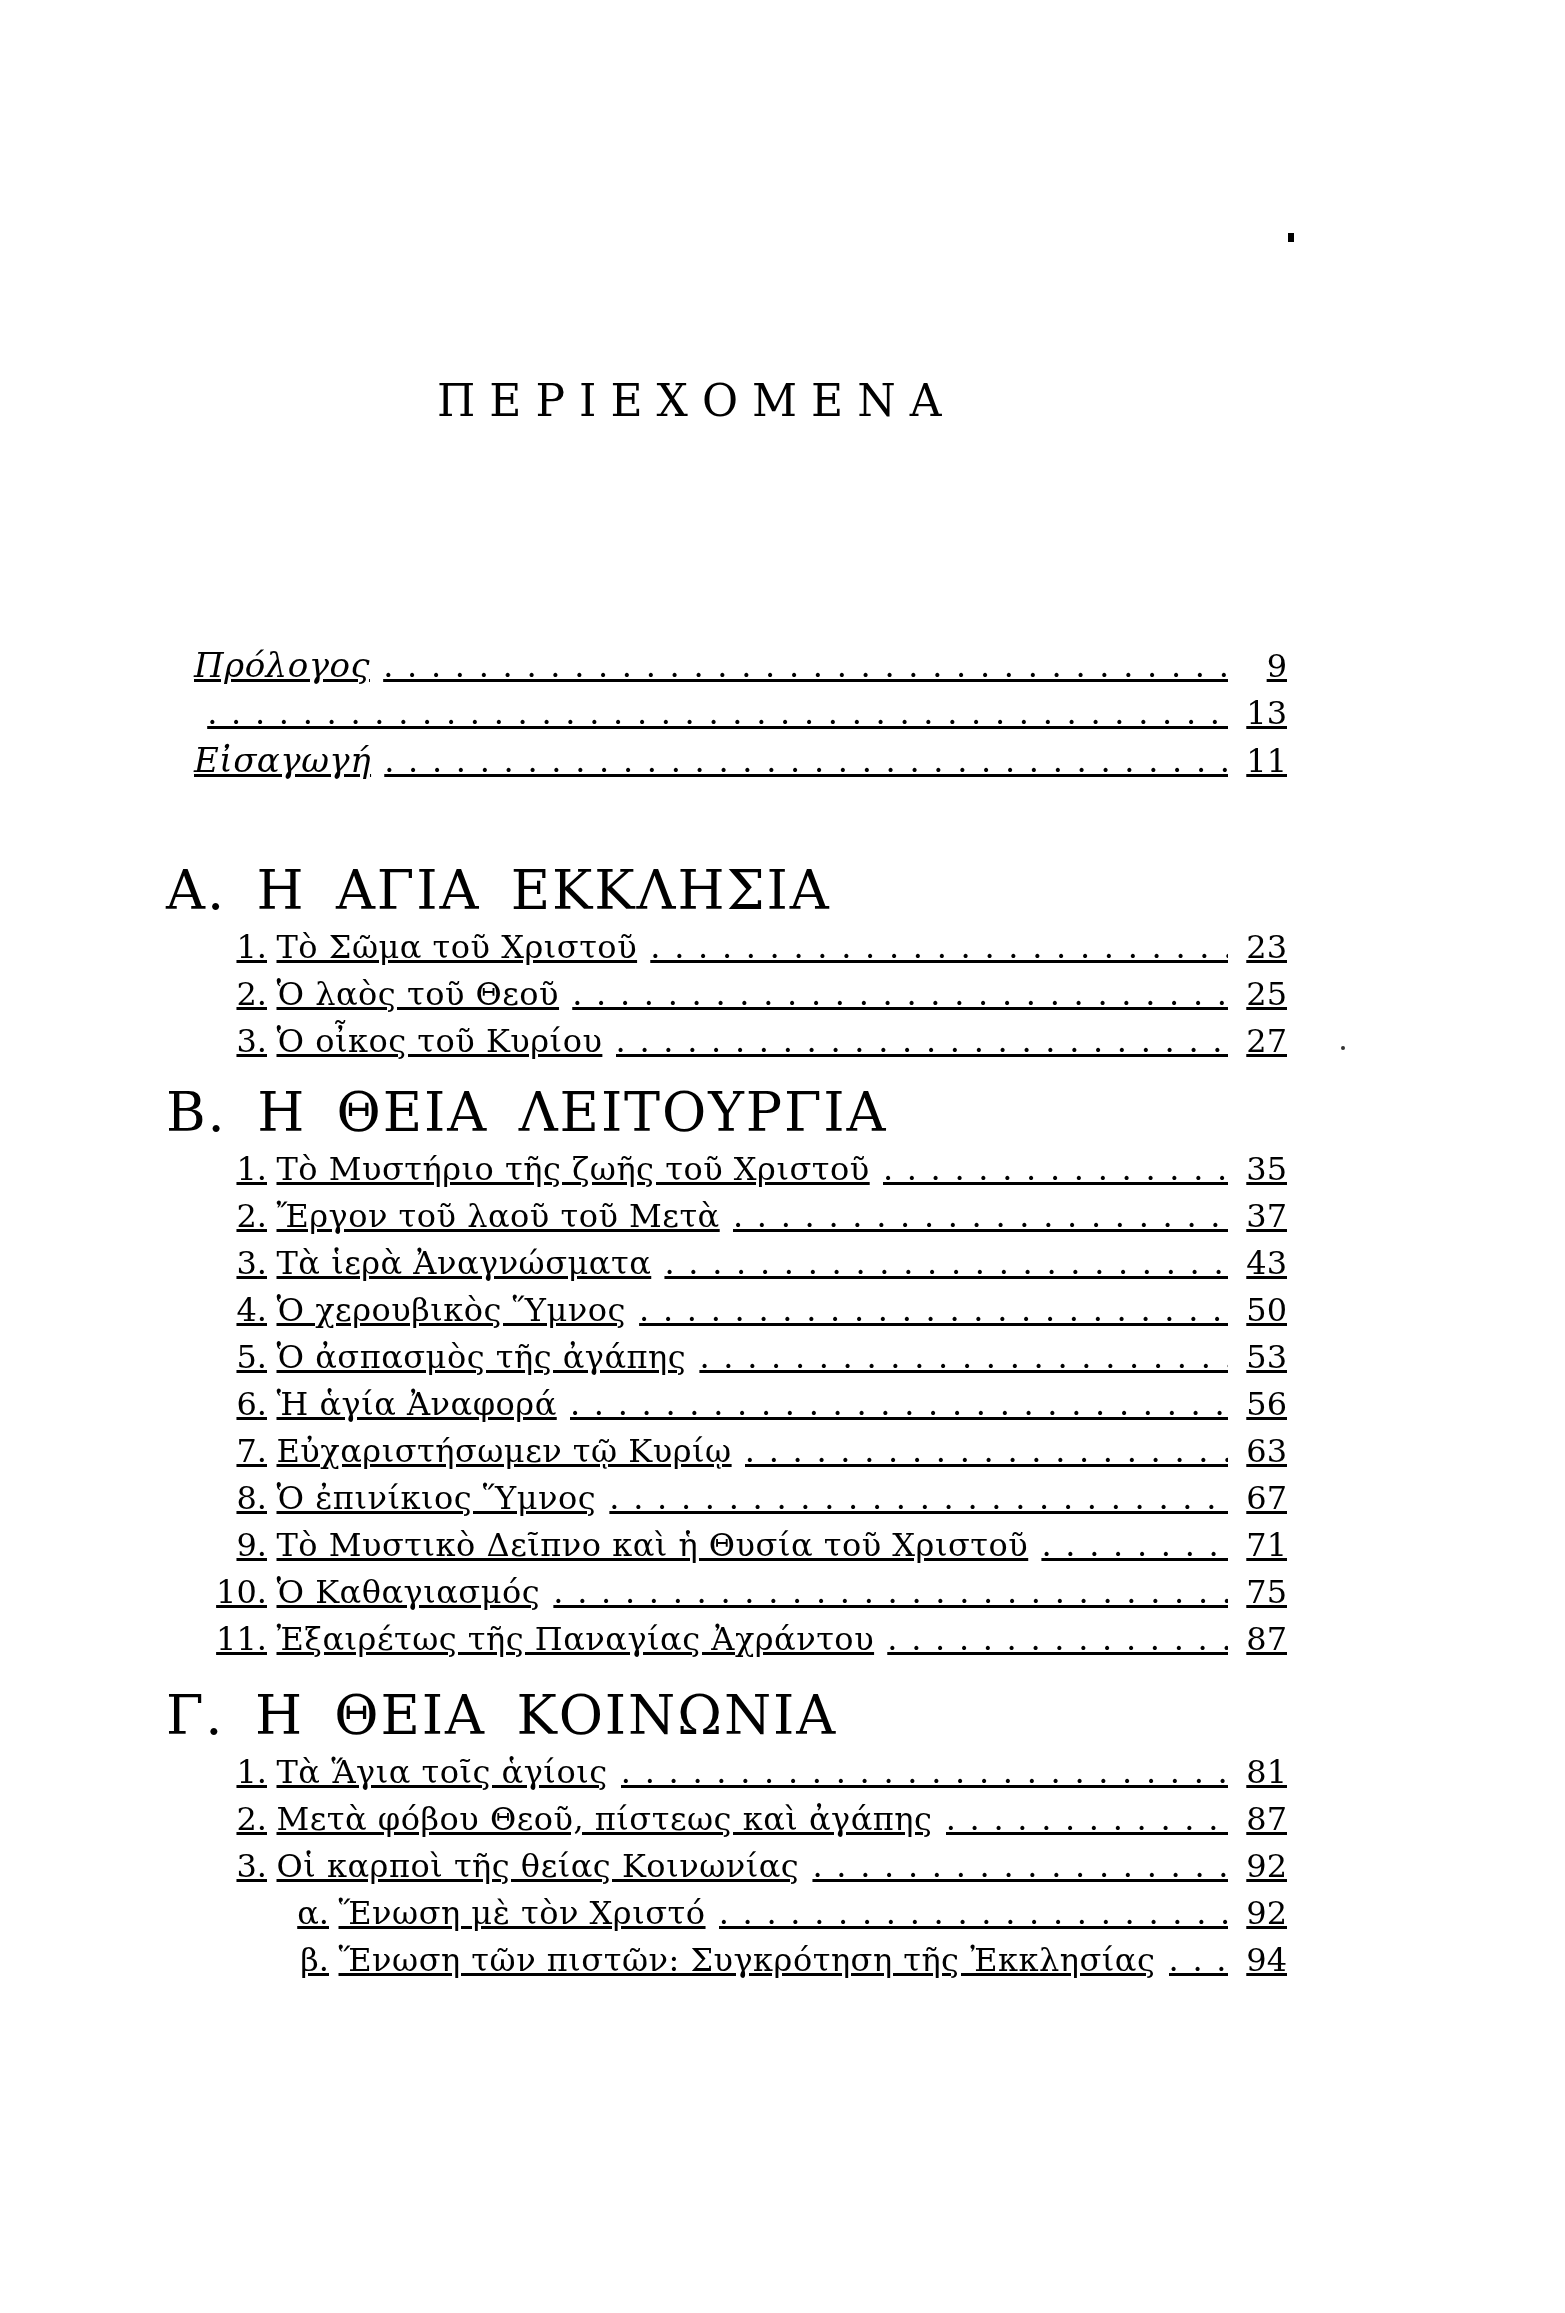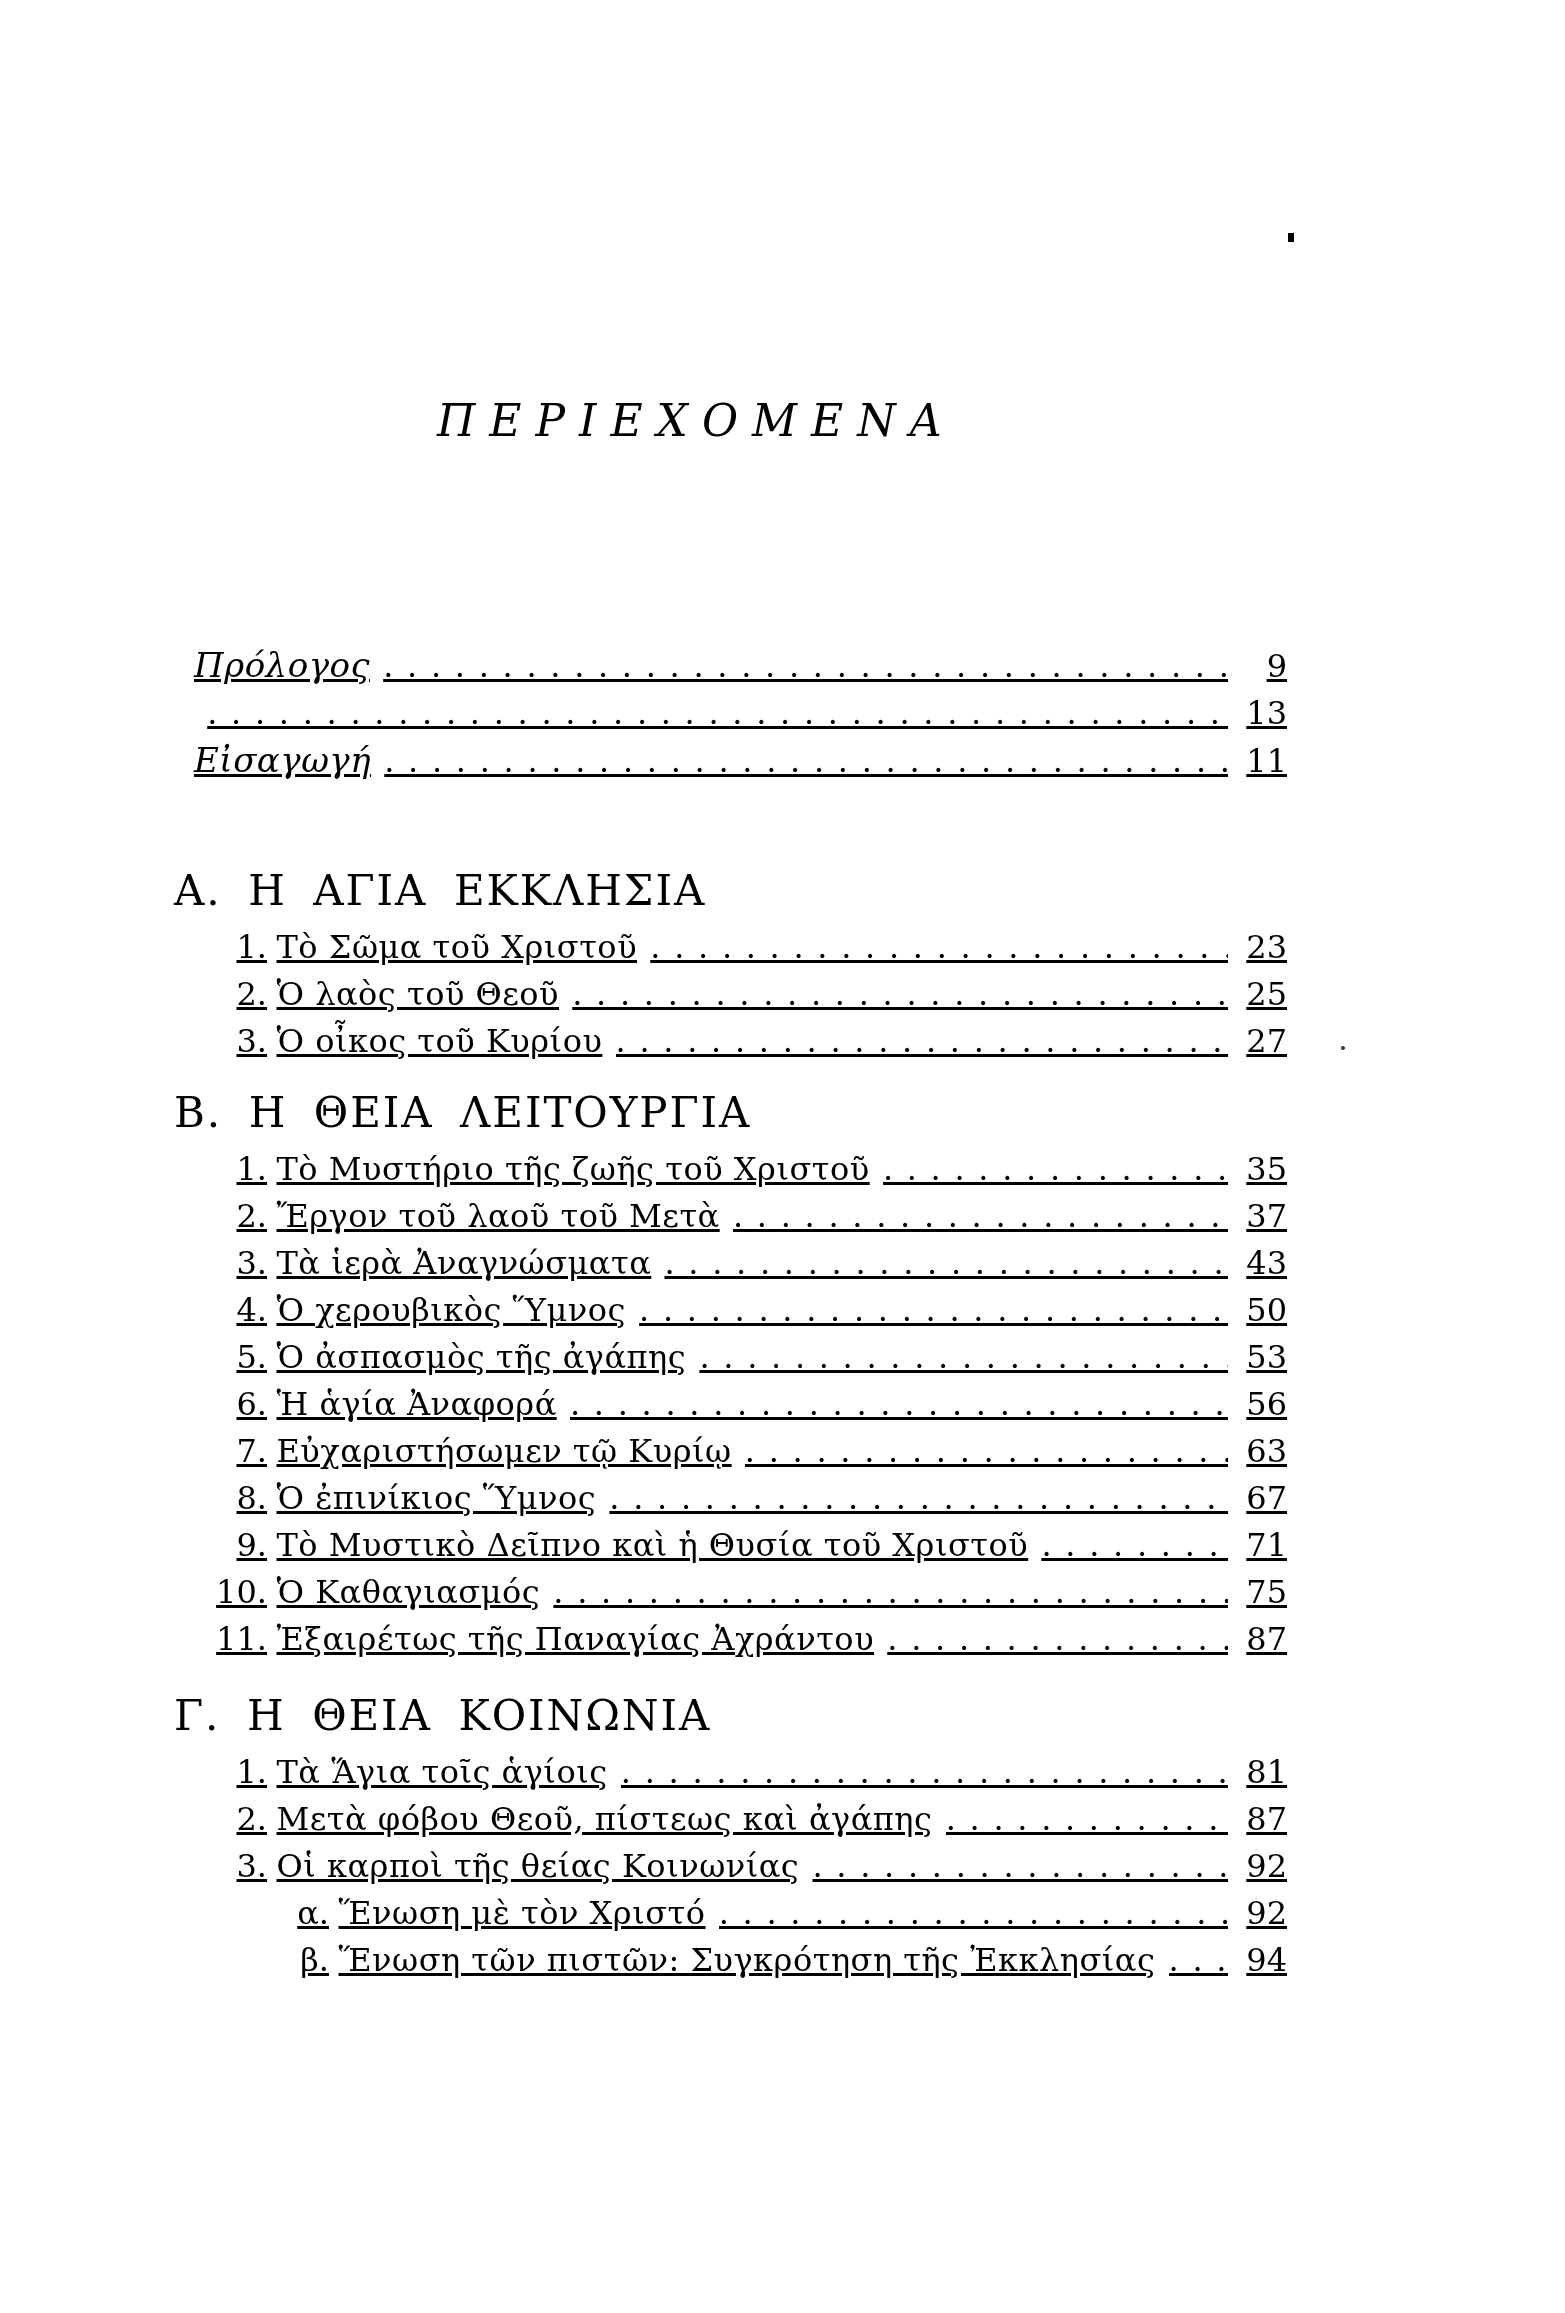--- a/index.html
+++ b/index.html
@@ -11,27 +11,26 @@
     position: relative;
     width: 1565px;
     height: 2314px;
     font-family: "DejaVu Serif", serif;
     color: #000;
     overflow: hidden;
   }
 
   .page-title {
     position: absolute;
-    top: 396px;
+    top: 376px;
     left: 437px;
     font-size: 44px;
     line-height: 49px;
     letter-spacing: 14px;
     white-space: nowrap;
-    font-style: italic;
   }
 
   .front-matter {
     position: absolute;
     top: 642px;
     left: 166px;
     right: 278px;
   }
   .front-matter .toc-row {
     padding-left: 28px;
@@ -47,26 +46,25 @@
     right: 278px;
     top: 0;
     height: 100%;
   }
   .section {
     position: absolute;
     left: 0;
     right: 0;
   }
   .section-heading {
-    font-size: 42px;
+    font-size: 54px;
     line-height: 55px;
     letter-spacing: 1.9px;
     word-spacing: 11.4px;
     white-space: nowrap;
-    margin-left: 8px;
   }
   .section-items {
     margin-top: 5.7px;
   }
 
   .toc-row {
     display: flex;
     align-items: baseline;
     line-height: 47px;
     font-size: 32px;

